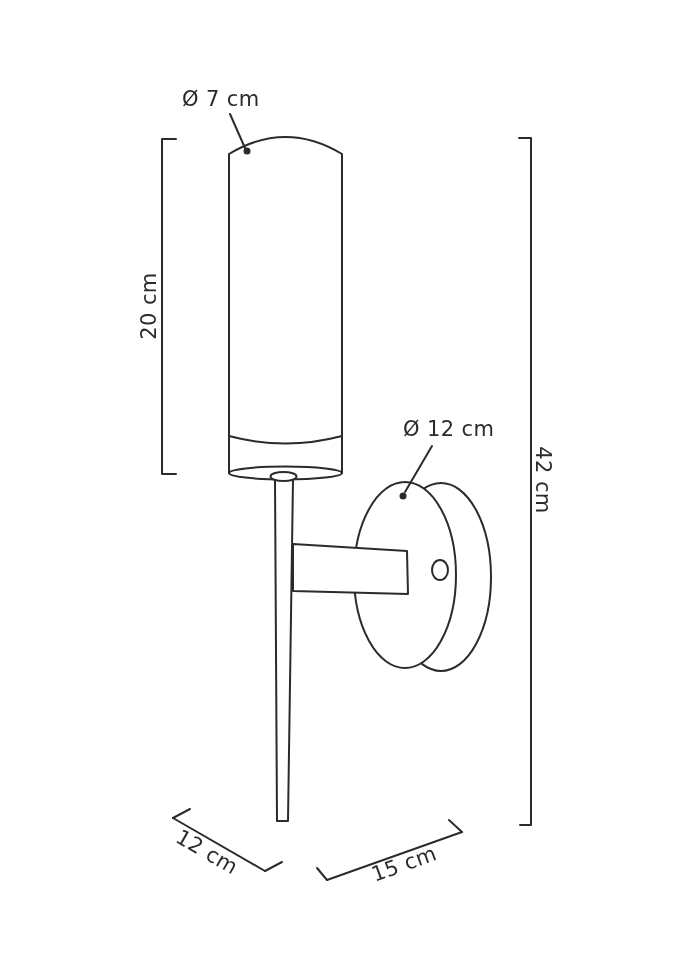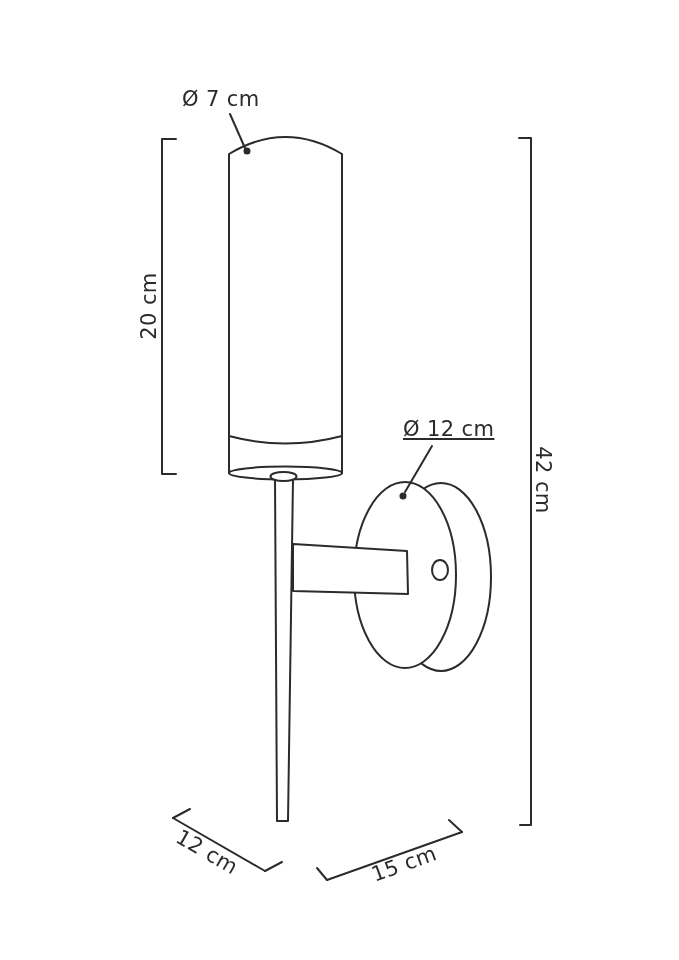--- a/index.html
+++ b/index.html
@@ -24,21 +24,21 @@
   .dim-label {
     position: absolute;
     white-space: nowrap;
     font-size: 21px;
     font-weight: 500;
     letter-spacing: 0.4px;
     color: #2b2b2b;
   }
   #label-shade-dia   { left: 182px; top: 99px;  transform: translate(0, -50%); }
   #label-shade-h     { left: 149px; top: 306px; transform: translate(-50%, -50%) rotate(-90deg); }
-  #label-plate-dia   { left: 403px; top: 429px; transform: translate(0, -50%); text-decoration: underline; }
+  #label-plate-dia   { left: 403px; top: 429px; transform: translate(0, -50%); }
   #label-total-h     { left: 543px; top: 480px; transform: translate(-50%, -50%) rotate(90deg); }
   #label-depth-left  { left: 207px; top: 852px; transform: translate(-50%, -50%) rotate(30deg); }
   #label-depth-right { left: 404px; top: 864px; transform: translate(-50%, -50%) rotate(-20deg); }
 </style>
 </head>
 <body>
 
 <div class="canvas">
 
   <svg width="679" height="960" viewBox="0 0 679 960" fill="none" stroke="#2b2b2b" stroke-width="2" stroke-linecap="round" stroke-linejoin="round">

